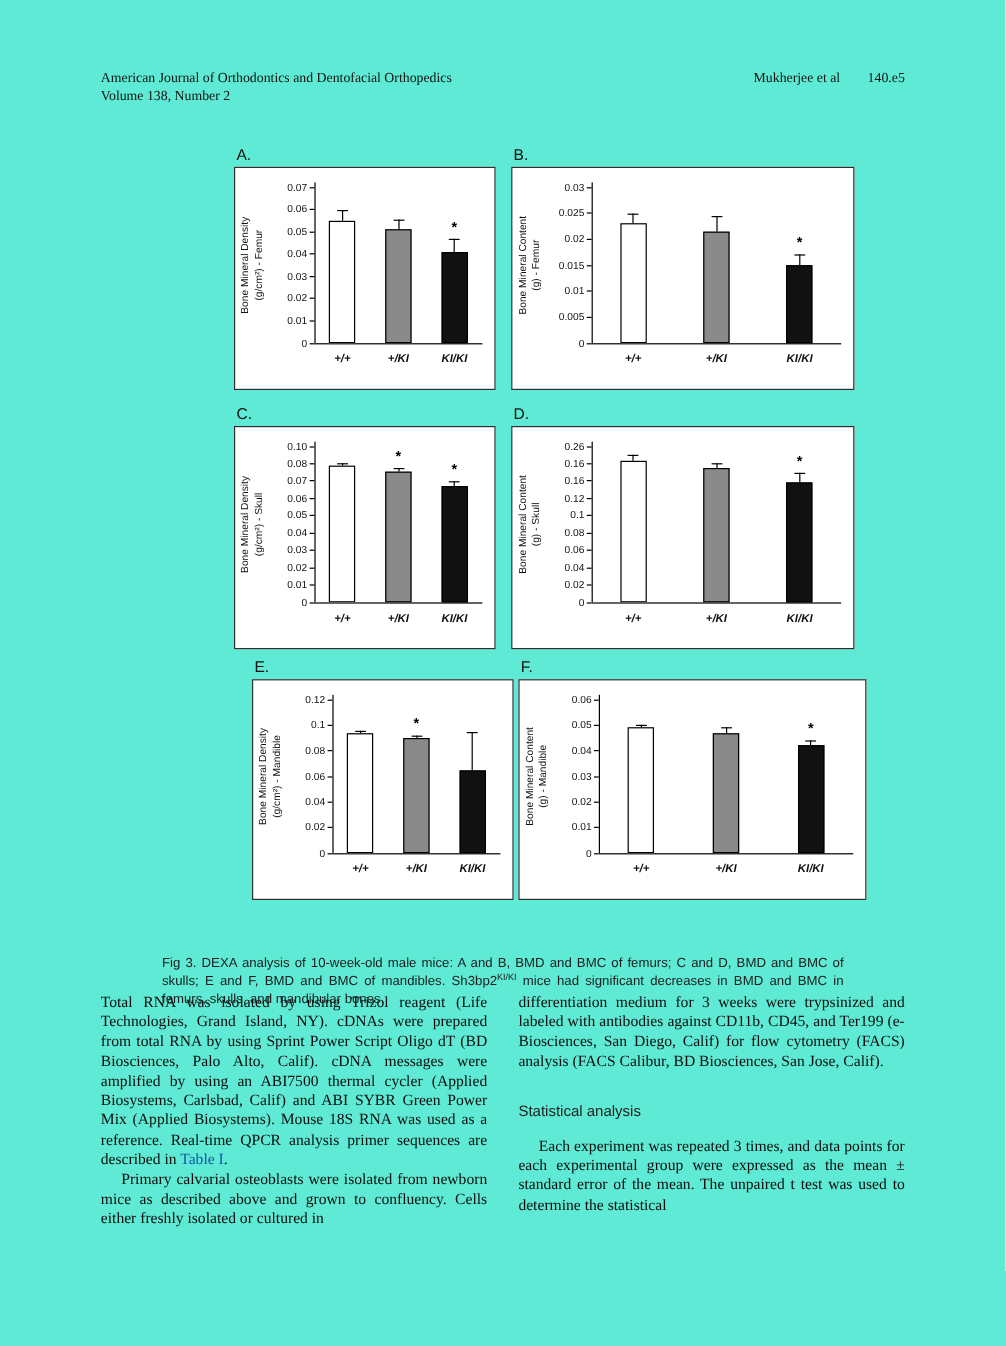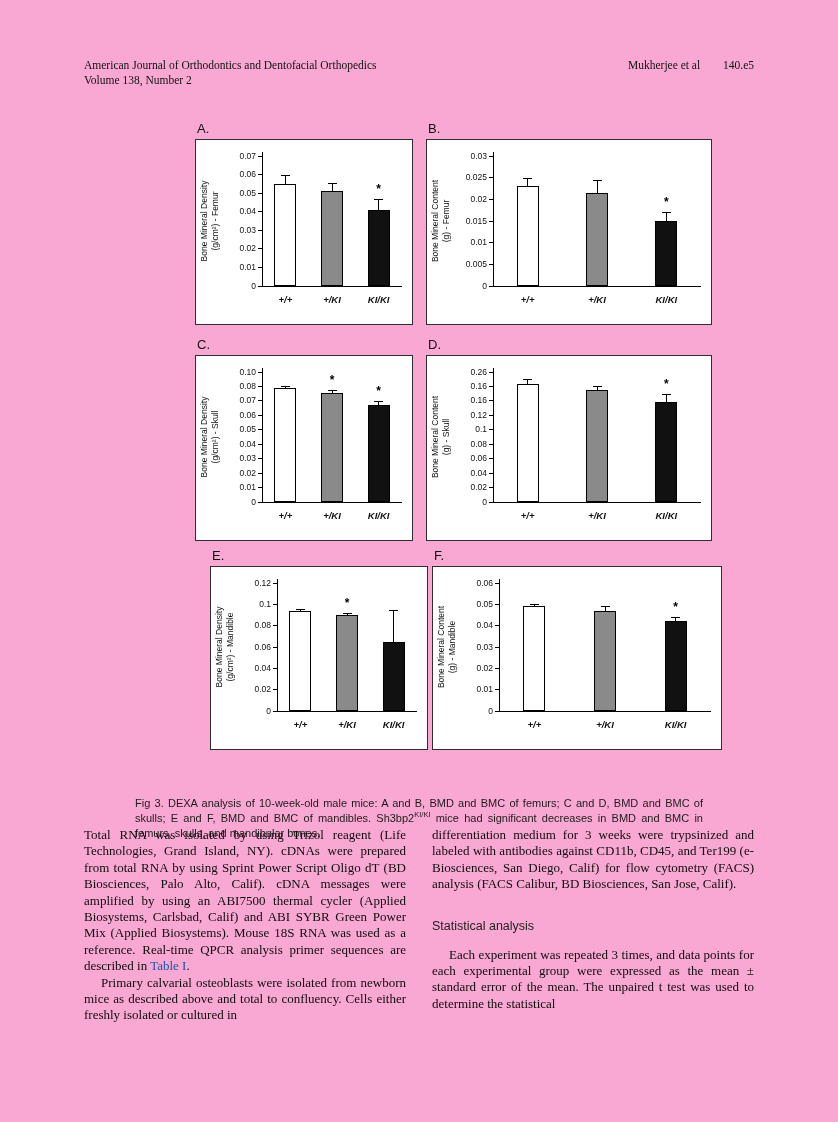--- a/index.html
+++ b/index.html
@@ -1,18 +1,18 @@
 <!DOCTYPE html>
 <html><head>
 <meta charset="utf-8">
 <style>
   *{margin:0;padding:0;box-sizing:content-box}
   html,body{background:#ffffff}
   body{width:838px;height:1122px;position:relative;font-family:"Liberation Serif",serif}
-  .page{position:absolute;inset:0;background:#f9a8d4;overflow:hidden}
+  .page{position:absolute;inset:0;background:#5eead4;overflow:hidden}
   .hdr{position:absolute;left:84px;right:84px;top:58px;display:flex;justify-content:space-between;align-items:flex-start;font-size:11.5px;line-height:14.5px;color:#111}
   .hdr-right{white-space:nowrap}
   .hdr-right .pagenum{margin-left:20px}
   #charts{position:absolute;inset:0}
   .panel{position:absolute}
   .panel-letter{font:13px/14px "Liberation Sans",sans-serif;color:#111;margin:0 0 3px 2px}
   .panel-box{position:relative;border:1px solid #2e2e2e;background:#fff;box-sizing:border-box}
   .caption{position:absolute;left:135px;top:796px;width:568px;font:11px/15px "Liberation Sans",sans-serif;color:#1c1c1c;text-align:justify}
   .caption sup{font-size:7.5px;vertical-align:super;line-height:0}
   .col{position:absolute;top:827px;width:322px;font-size:13px;line-height:16.4px;color:#0d0d0d;text-align:justify}
@@ -284,21 +284,21 @@
         </div>
       </div>
     </div>
 
   <div class="caption">
     <span>Fig 3.</span><span> DEXA analysis of 10-week-old male mice: A and B, BMD and BMC of femurs; C and D, BMD and BMC of skulls; E and F, BMD and BMC of mandibles. Sh3bp2</span><sup>KI/KI</sup><span> mice had significant decreases in BMD and BMC in femurs, skulls, and mandibular bones.</span>
   </div>
 
   <div class="col col-left">
     <p><span>Total RNA was isolated by using Trizol reagent (Life Technologies, Grand Island, NY). cDNAs were prepared from total RNA by using Sprint Power Script Oligo dT (BD Biosciences, Palo Alto, Calif). cDNA messages were amplified by using an ABI7500 thermal cycler (Applied Biosystems, Carlsbad, Calif) and ABI SYBR Green Power Mix (Applied Biosystems). Mouse 18S RNA was used as a reference. Real-time QPCR analysis primer sequences are described in </span><a class="link">Table I</a><span>.</span></p>
-    <p class="indent">Primary calvarial osteoblasts were isolated from newborn mice as described above and total to confluency. Cells either freshly isolated or cultured in</p>
+    <p class="indent">Primary calvarial osteoblasts were isolated from newborn mice as described above and grown to confluency. Cells either freshly isolated or cultured in</p>
   </div>
 
   <div class="col col-right">
     <p>differentiation medium for 3 weeks were trypsinized and labeled with antibodies against CD11b, CD45, and Ter199 (e-Biosciences, San Diego, Calif) for flow cytometry (FACS) analysis (FACS Calibur, BD Biosciences, San Jose, Calif).</p>
     <h3 class="subhead">Statistical analysis</h3>
     <p class="indent">Each experiment was repeated 3 times, and data points for each experimental group were expressed as the mean ± standard error of the mean. The unpaired t test was used to determine the statistical</p>
   </div>
 
 </div>
 

